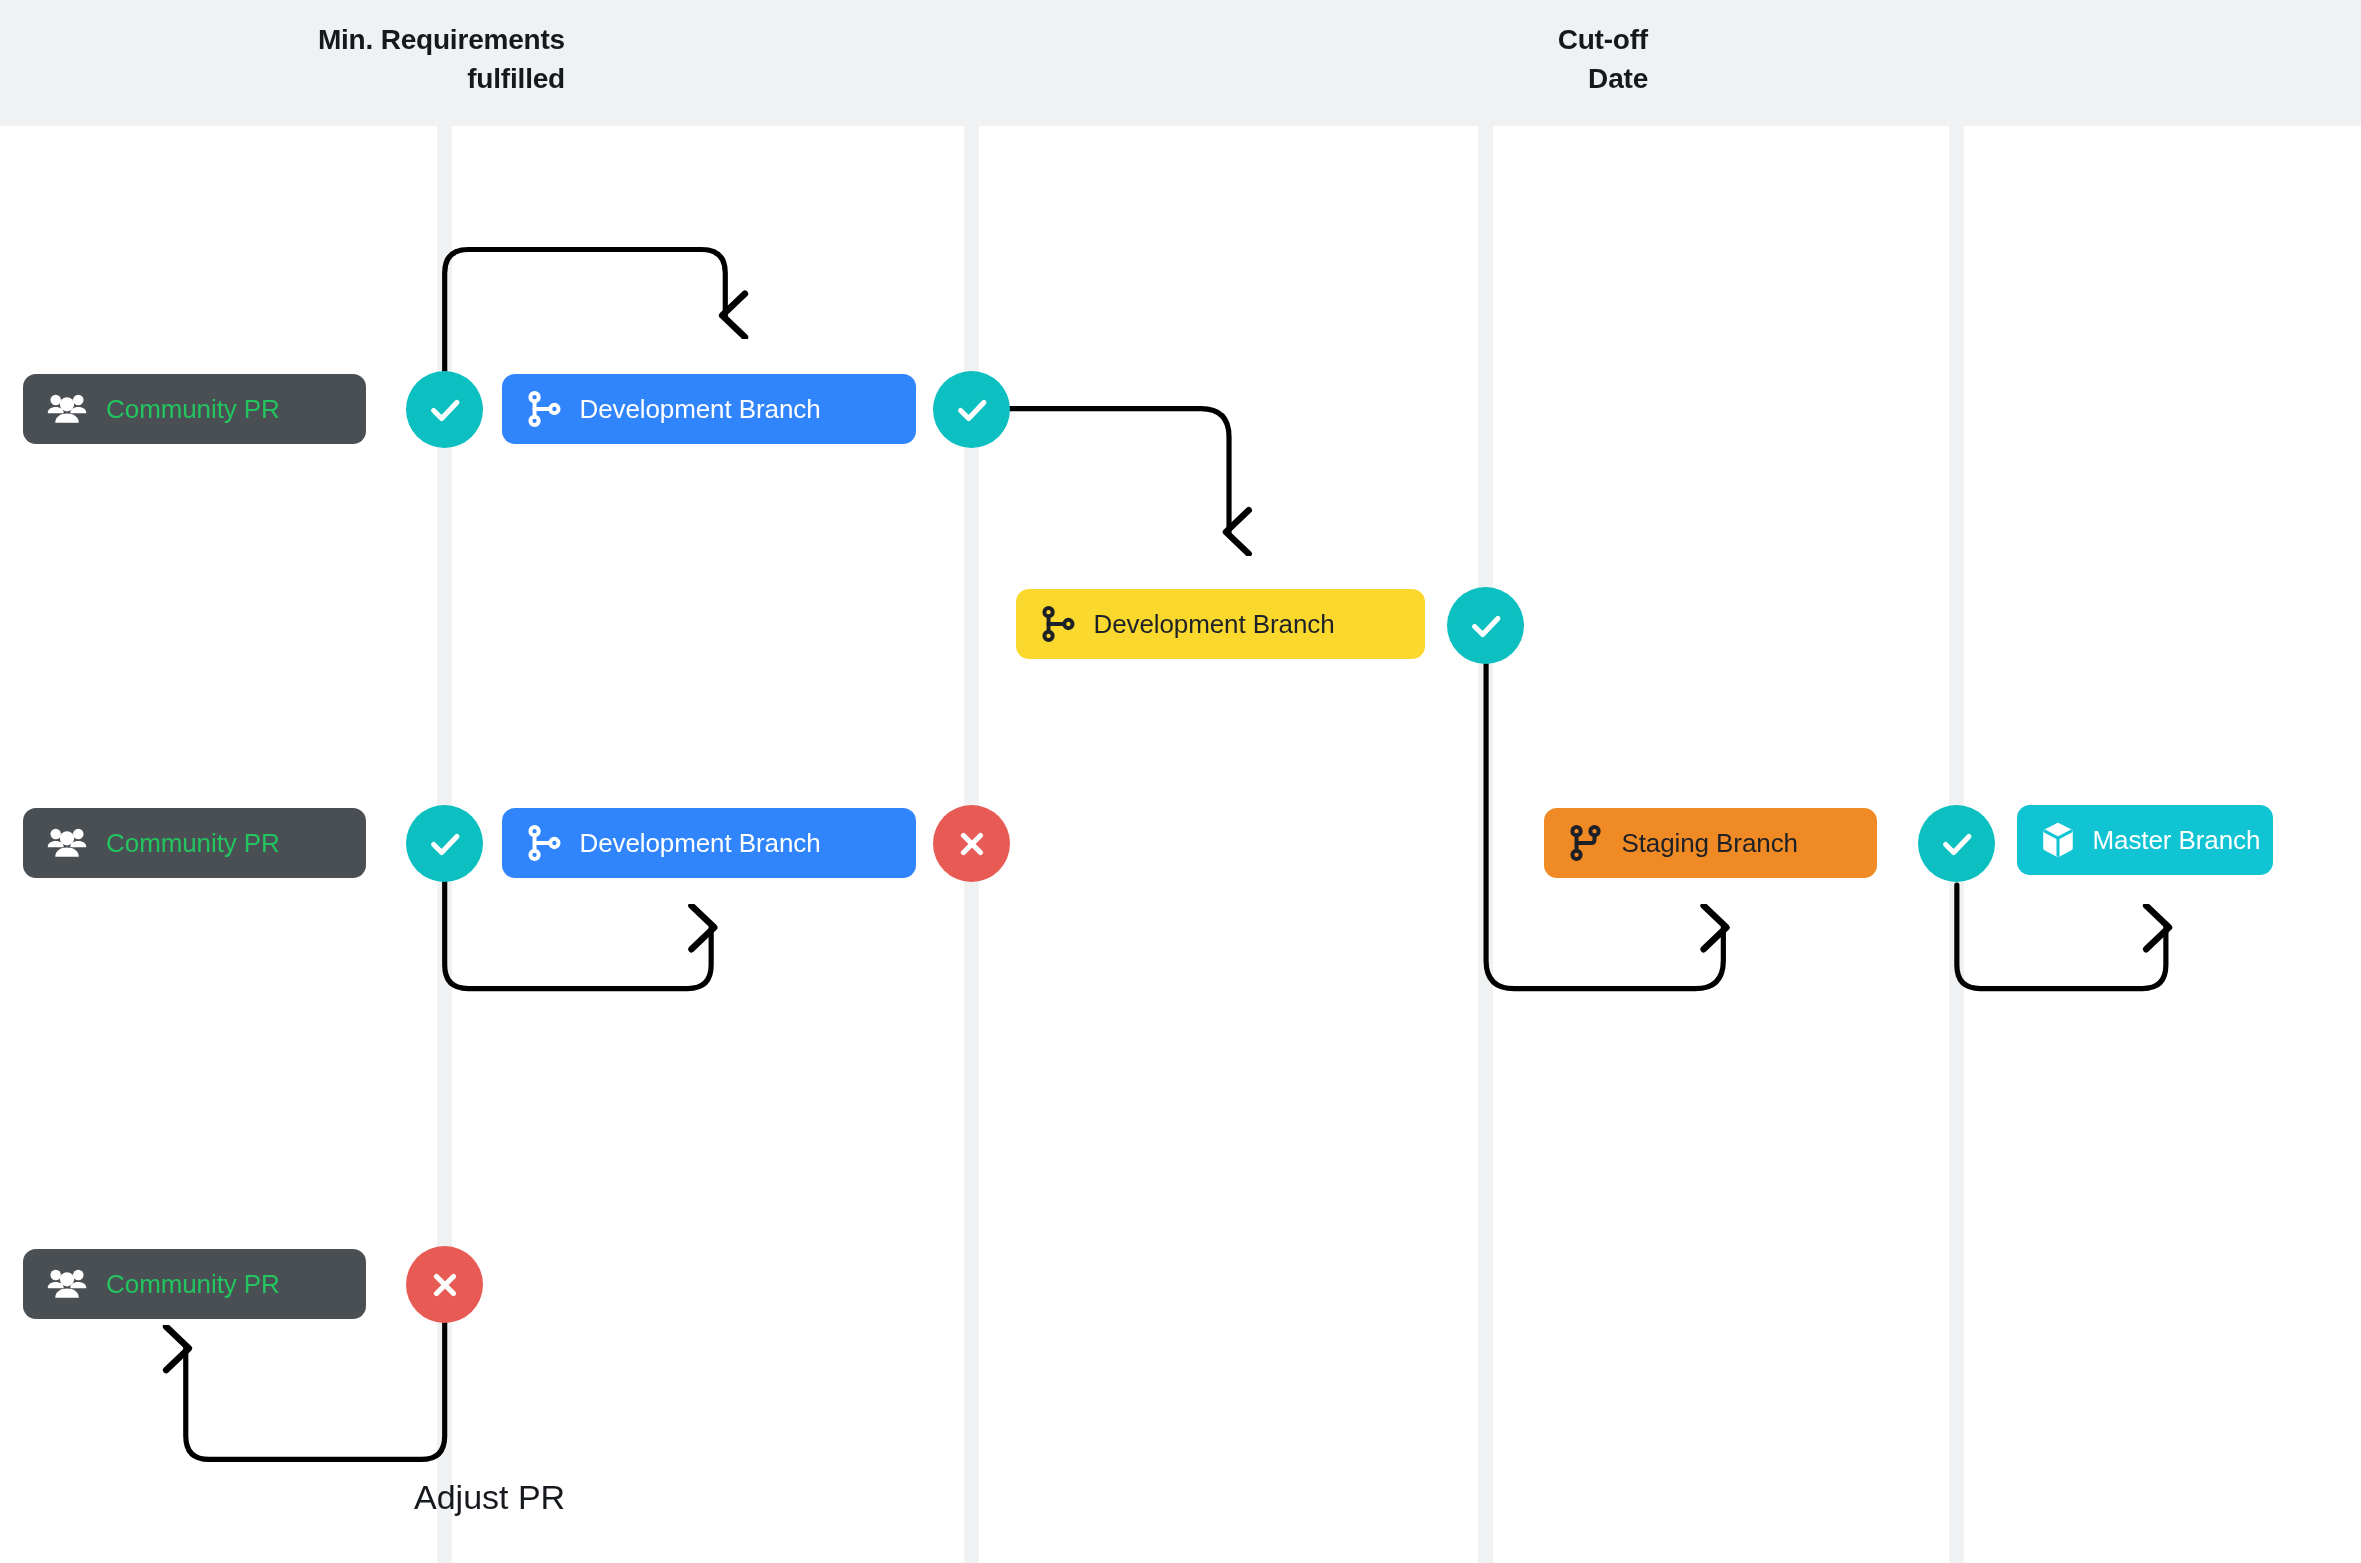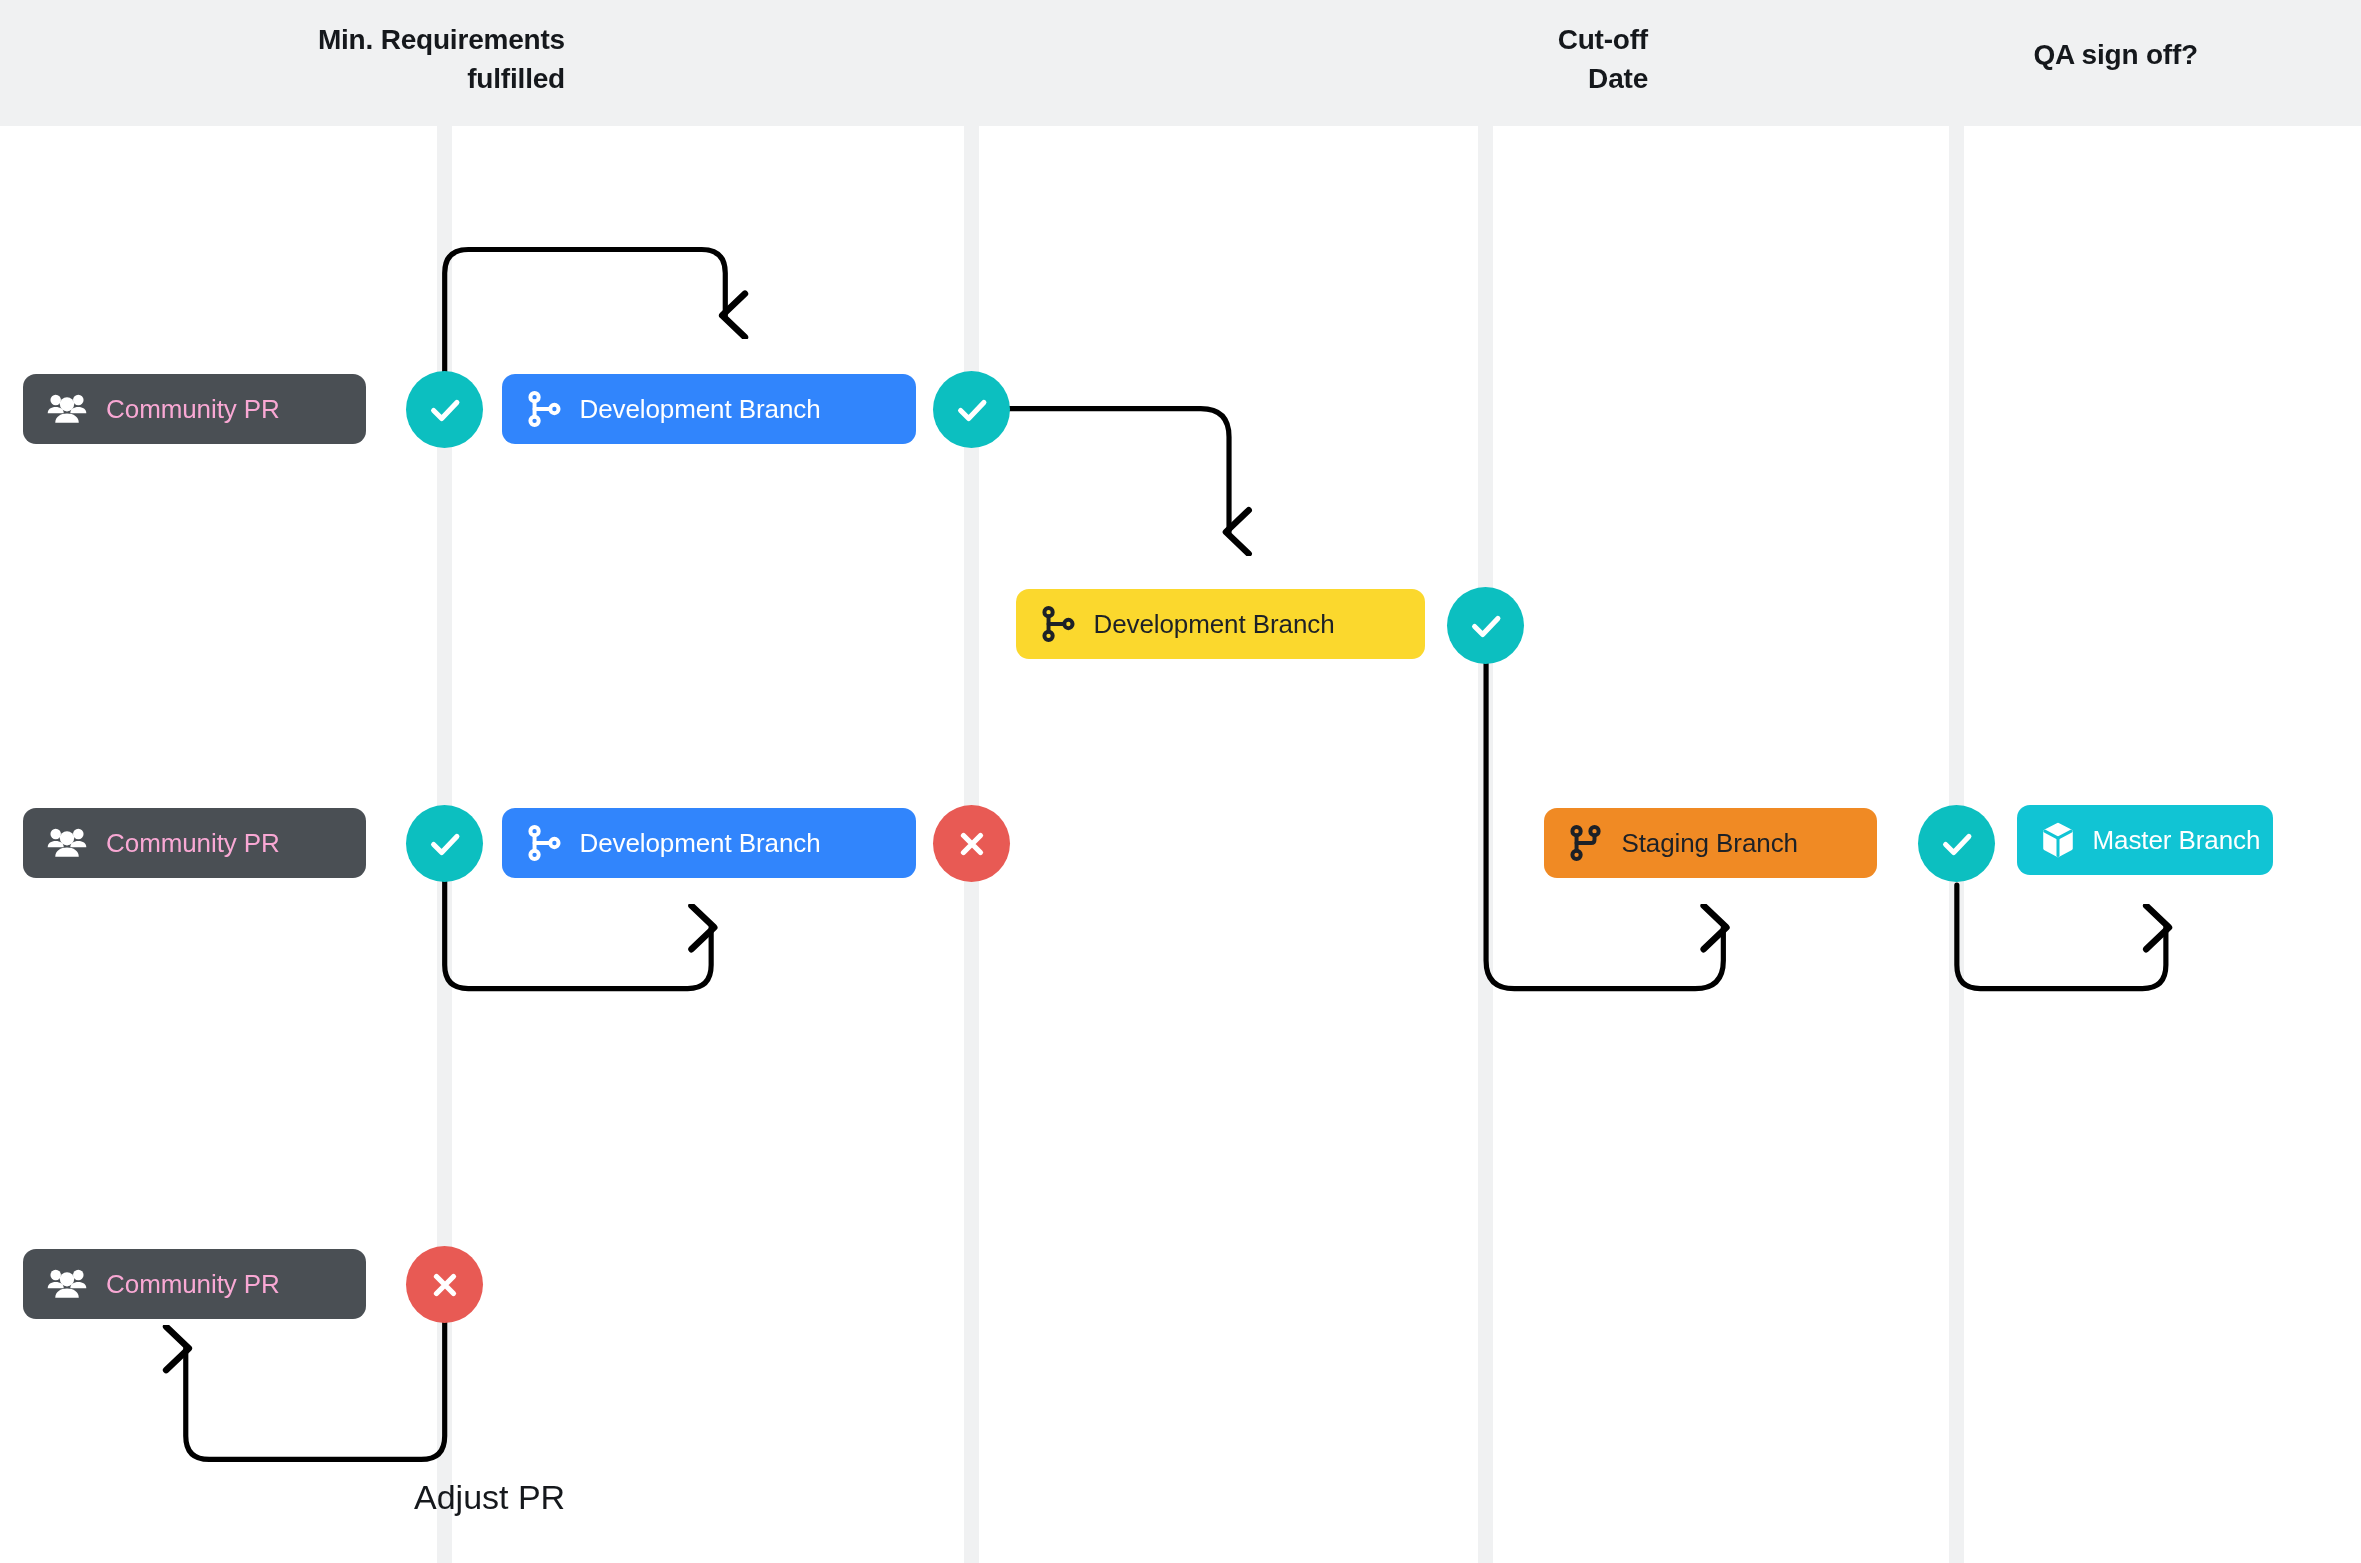--- a/index.html
+++ b/index.html
@@ -44,21 +44,21 @@
     gap:19px;
   }
   .node .label{
     font-size:26px;
     letter-spacing:-0.1px;
     white-space:nowrap;
   }
   .node .ico{display:flex;align-items:center;justify-content:center;flex:0 0 auto;}
 
   .node.dark{background:#4A4F54;}
-  .node.dark .label{color:#f9a8d4;}
+  .node.dark .label{color:#22c55e;}
   .node.blue{background:#3185FC;}
   .node.blue .label{color:#ffffff;}
   .node.yellow{background:#FBD82D;}
   .node.yellow .label{color:#1D2127;}
   .node.orange{background:#F08A24;gap:19px;}
   .node.orange .label{color:#1D2127;}
   .node.cyan{background:#11C4D4;}
   .node.cyan .label{color:#ffffff;}
 
   
@@ -86,21 +86,20 @@
 
   <div class="col-divider" style="left:437px;"></div>
   <div class="col-divider" style="left:964px;"></div>
   <div class="col-divider" style="left:1478px;"></div>
   <div class="col-divider" style="left:1949px;"></div>
 
   <div class="col-title" style="left:188px;width:377px;">Min. Requirements
 fulfilled</div>
   <div class="col-title" style="left:1328px;width:320px;">Cut-off
 Date</div>
-  <div class="col-title" style="left:1803px;width:395px;top:36px;">QA sign off?</div>
 
   <svg id="links" viewBox="0 0 2508 1660">
     <defs>
       <marker id="ah" markerWidth="10" markerHeight="10" refX="5.4" refY="5" orient="auto" markerUnits="strokeWidth">
         <path d="M1.2,1.2 L5.4,5.6 L9.6,1.2" fill="none" stroke="#000" stroke-width="1.25" stroke-linecap="round" stroke-linejoin="round"></path>
       </marker>
     </defs>
 
     <path d="M 472,420 L 472,290 Q 472,265 497,265 L 745,265 Q 770,265 770,290 L 770,335" fill="none" stroke="#000" stroke-width="5.5" stroke-linecap="round" marker-end="url(#ah)"></path>
 

